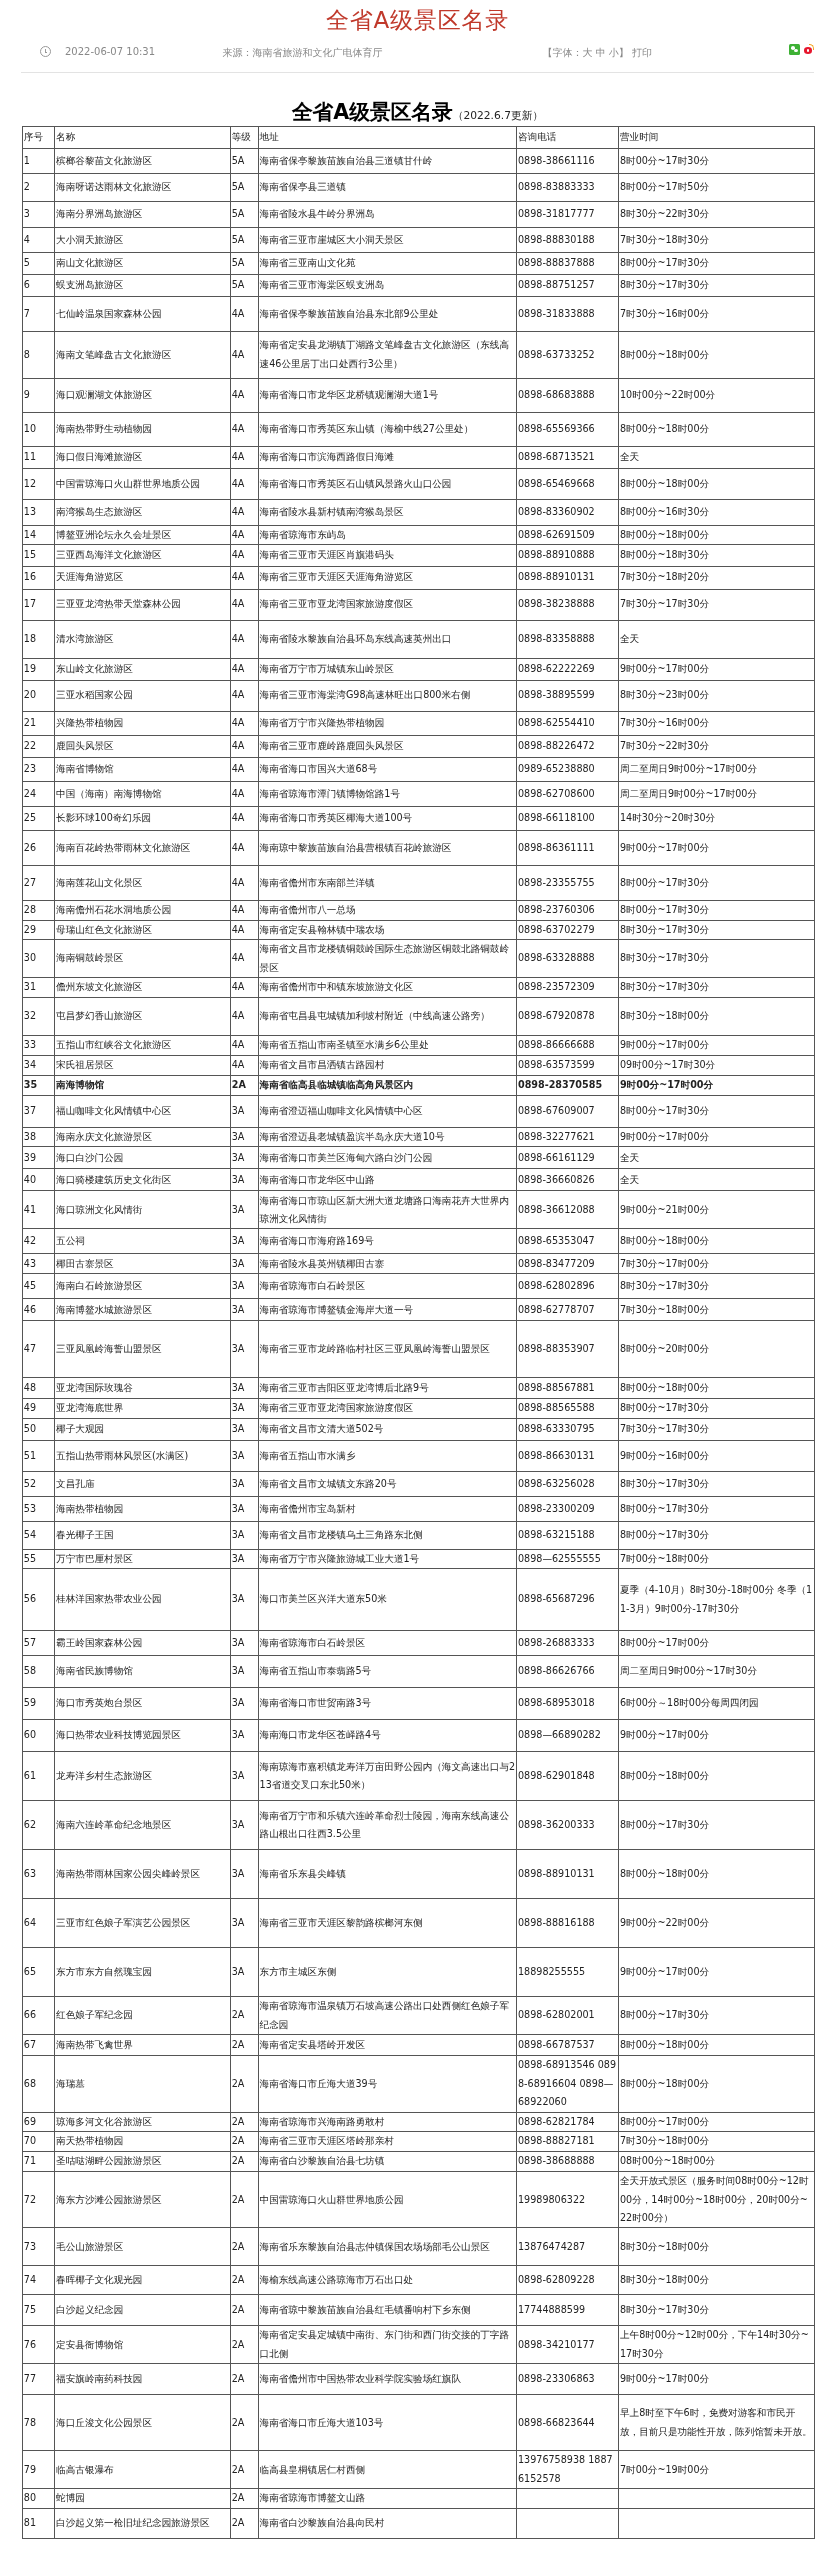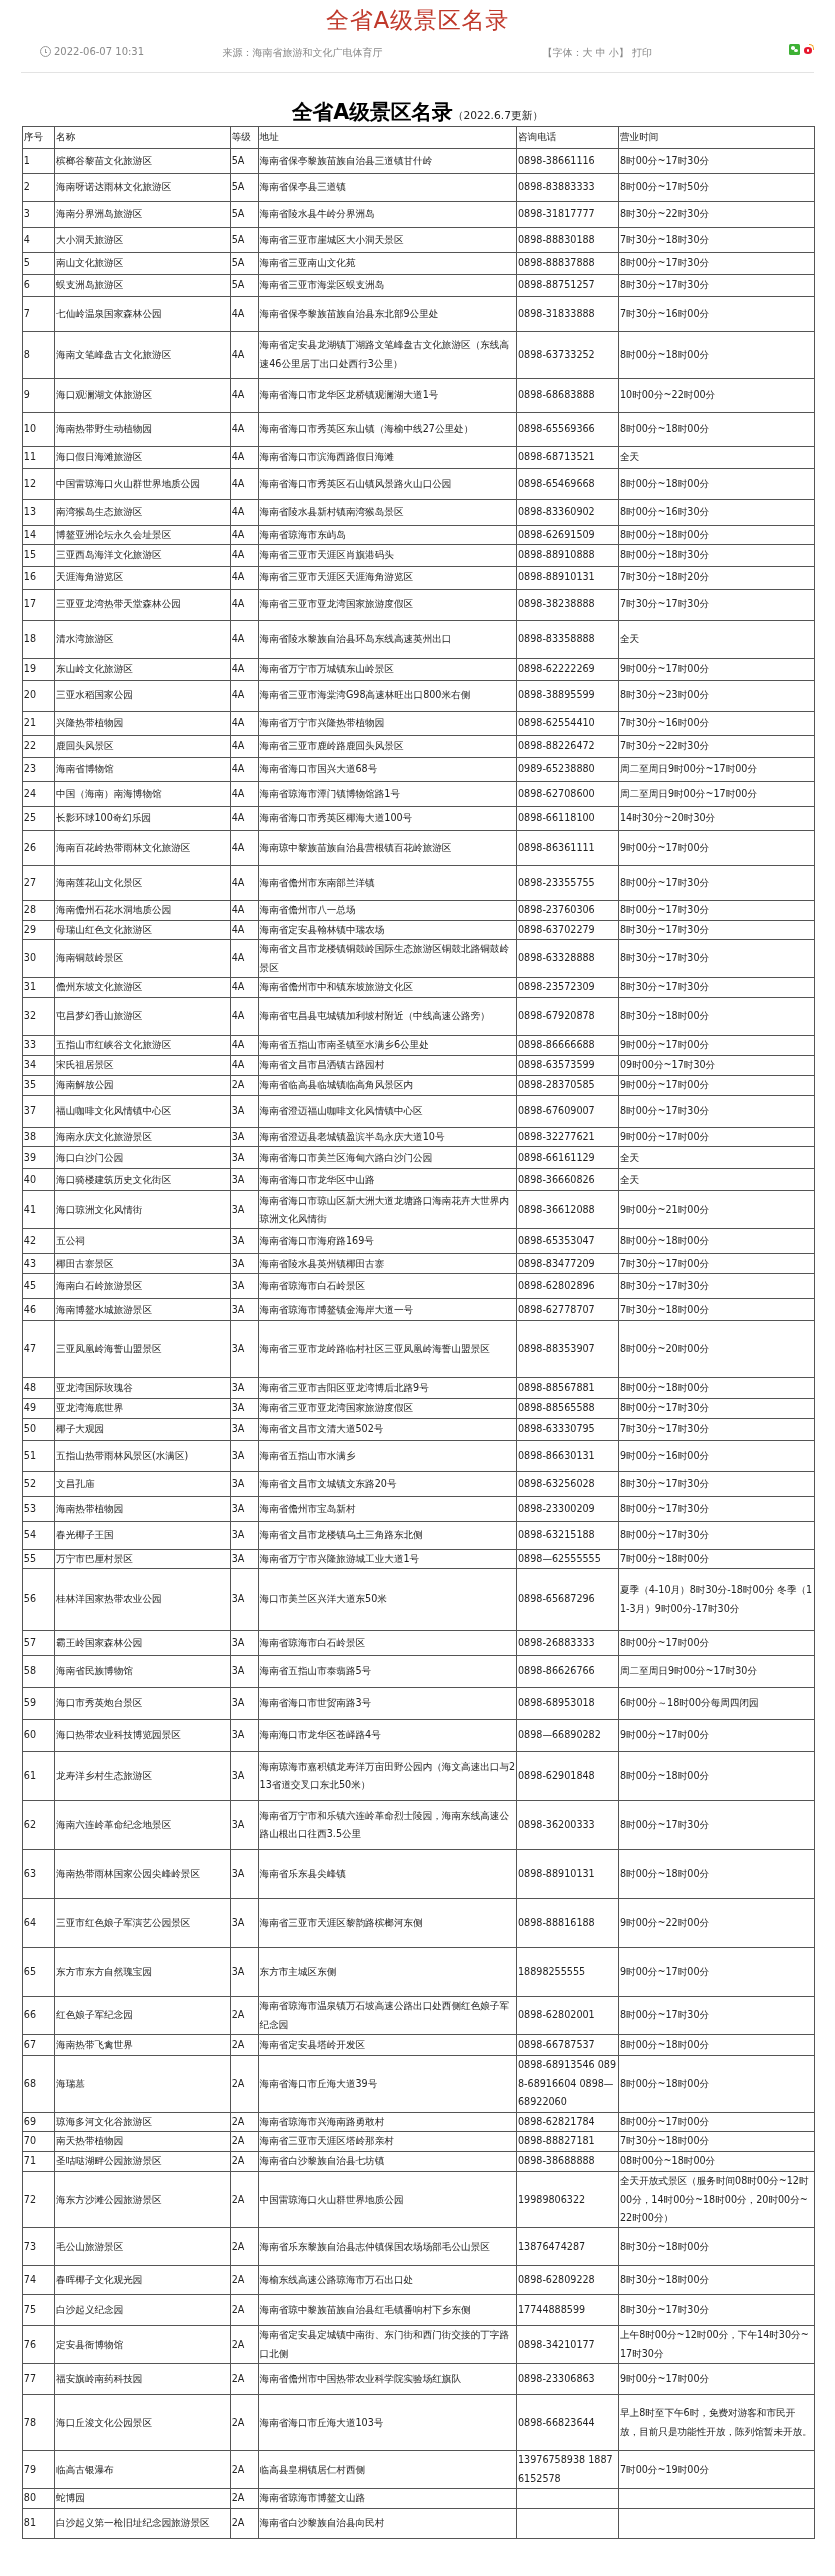--- a/index.html
+++ b/index.html
@@ -1,19 +1,19 @@
 <!DOCTYPE html>
 <html style="font-size:12.3px"><head>
 <meta charset="utf-8">
 <style>
   html, body { margin: 0; padding: 0; background: #ffffff; }
   body { width: 835px; height: 2576px; position: relative; font-family: "DejaVu Sans", "Liberation Sans", sans-serif; color: #333; overflow: hidden; }
   .page-title { position: absolute; top: 4.6px; left: 0; width: 835px; text-align: center; font-size: 23px; color: #c0392b; letter-spacing: 0.8px; }
   .meta-bar { position: absolute; top: 44px; left: 21.4px; width: 793px; height: 27.6px; border-bottom: 0.8px solid #e3e3e3; font-size: 10px; color: #888; }
-  .meta-date { position: absolute; left: 18.4px; top: 2.3px; display: flex; align-items: center; gap: 3px; }
+  .meta-date { position: absolute; left: 18.4px; top: 2.3px; display: flex; align-items: center; gap: 14px; }
   .clock-icon { width: 9.2px; height: 9.2px; border: 0.8px solid #999; border-radius: 50%; position: relative; display: inline-block; }
   .clock-icon::before { content: ""; position: absolute; left: 3.8px; top: 1.5px; width: 0.8px; height: 3.1px; background: #999; }
   .clock-icon::after { content: ""; position: absolute; left: 3.8px; top: 4.6px; width: 2.3px; height: 0.8px; background: #999; }
   .meta-source { position: absolute; left: 201px; top: 2.3px; }
   .meta-font { position: absolute; left: 521px; top: 2.3px; }
   .meta-font span { cursor: pointer; }
   .share { position: absolute; right: 0; top: 0; display: flex; gap: 3.1px; }
   .wechat-icon { width: 10.7px; height: 10.7px; background: #3eb135; border-radius: 1.5px; position: relative; }
   .wechat-icon::before { content: ""; position: absolute; left: 1.5px; top: 2.3px; width: 4.6px; height: 3.8px; background: #fff; border-radius: 50%; }
   .wechat-icon::after { content: ""; position: absolute; left: 4.6px; top: 4.6px; width: 4.6px; height: 3.8px; background: #fff; border-radius: 50%; }
@@ -341,23 +341,23 @@
         <td>9时00分~17时00分</td>
       </tr>
       <tr style="height: 20px;">
         <td>34</td>
         <td>宋氏祖居景区</td>
         <td>4A</td>
         <td>海南省文昌市昌洒镇古路园村</td>
         <td>0898-63573599</td>
         <td>09时00分~17时30分</td>
       </tr>
-      <tr style="height: 20px;">
+      <tr style="height: 20px; font-weight: bold;">
         <td>35</td>
-        <td>海南解放公园</td>
+        <td>南海博物馆</td>
         <td>2A</td>
         <td>海南省临高县临城镇临高角风景区内</td>
         <td>0898-28370585</td>
         <td>9时00分~17时00分</td>
       </tr>
       <tr style="height: 32px;">
         <td>37</td>
         <td>福山咖啡文化风情镇中心区</td>
         <td>3A</td>
         <td>海南省澄迈福山咖啡文化风情镇中心区</td>

